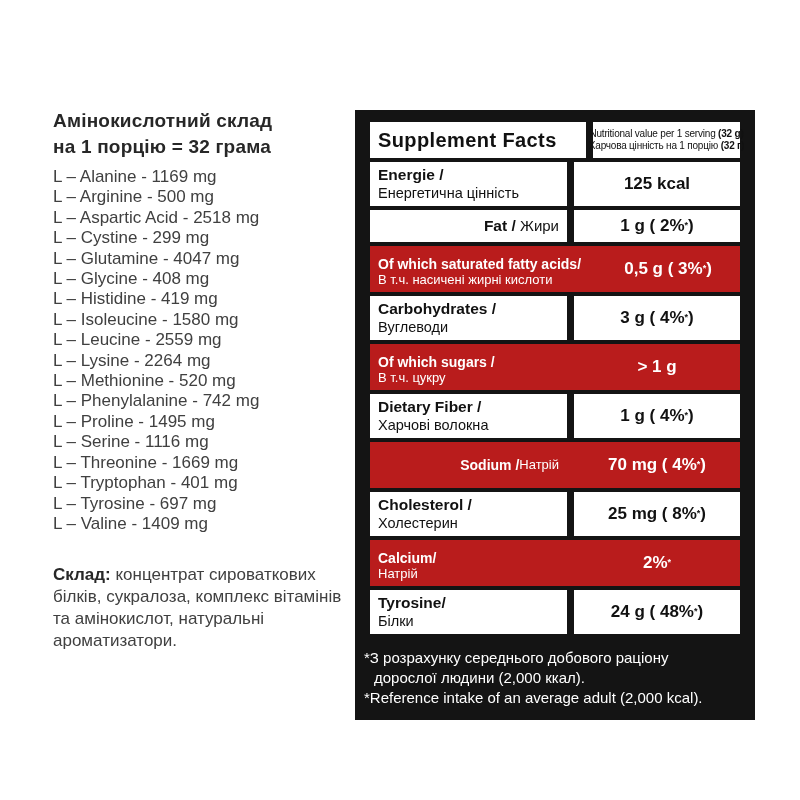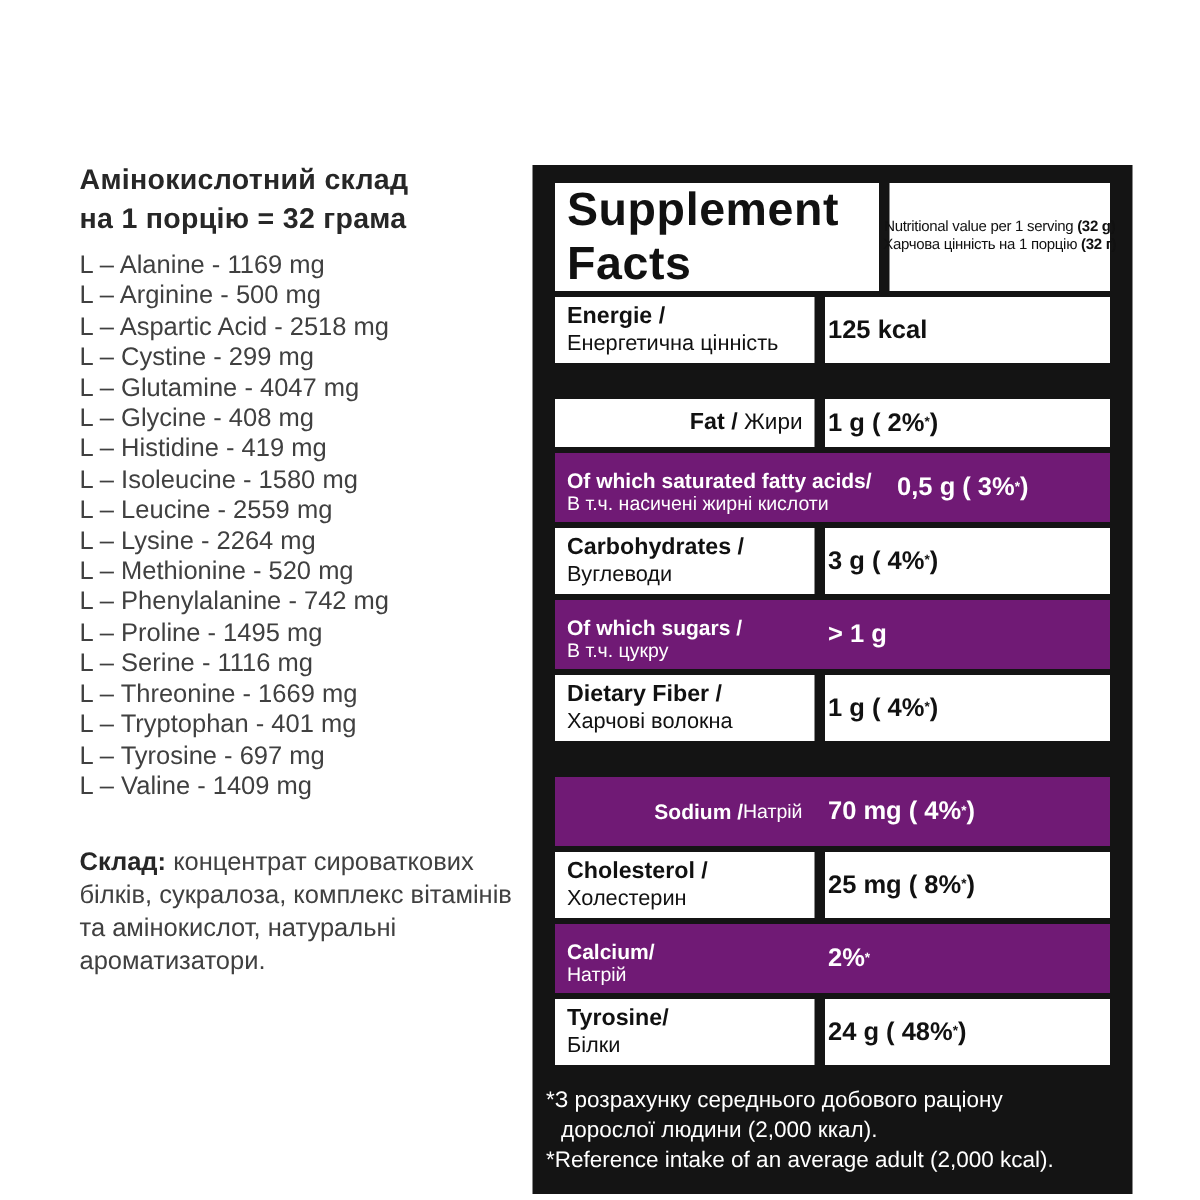--- a/index.html
+++ b/index.html
@@ -47,21 +47,21 @@
     width: 400px;
     background: #141414;
     padding: 12px 15px 8px 15px;
   }
   .header-row { display: flex; gap: 7px; margin-bottom: 4px; min-height: 36px; }
   .cell { background: #ffffff; }
   .title-cell {
     flex: 1;
     display: flex; align-items: center;
     padding: 0 8px;
-    font-size: 31px; font-weight: bold;
+    font-size: 20px; font-weight: bold;
     letter-spacing: 0.4px;
     color: #111111;
   }
   .serving-cell {
     width: 147px;
     display: flex; flex-direction: column; justify-content: center; align-items: center;
     text-align: center;
     font-size: 10px; line-height: 12.5px;
     letter-spacing: -0.2px;
     color: #111111;
@@ -70,32 +70,32 @@
   }
   .rows { display: flex; flex-direction: column; gap: 4px; }
   .row { display: flex; gap: 7px; min-height: 42px; }
   .row .label {
     flex: 1;
     display: flex; flex-direction: column; justify-content: flex-end;
     padding: 4px 8px;
     color: #111111;
   }
   .row .value {
-    width: 190px;
-    display: flex; align-items: center; justify-content: flex-start;
+    width: 166px;
+    display: flex; align-items: center; justify-content: center;
     font-size: 17px; font-weight: bold;
     color: #111111;
     padding: 2px;
   }
   .row .en { font-size: 15.5px; font-weight: bold; line-height: 1.2; white-space: pre; }
   .row .ua { font-size: 14.5px; line-height: 1.2; white-space: pre; }
-  .row.inline { min-height: 32px; margin-top: 20px; }
+  .row.inline { min-height: 32px; }
   .row.inline .label { flex-direction: row; align-items: center; }
   .row.inline .ua { font-size: 15px; }
-  .row.dark { background: #701a75; min-height: 46px; }
+  .row.dark { background: #b91c1c; min-height: 46px; }
   .row.dark .label, .row.dark .value { background: transparent; color: #ffffff; }
   .row.dark .en { font-size: 14px; white-space: nowrap; }
   .row.dark .ua { font-size: 13px; }
   sup { font-size: 9px; line-height: 1; vertical-align: super; }
   .footnote {
     margin-top: 14px;
     margin-left: -6px;
     padding-bottom: 4px;
     color: #ffffff;
     font-size: 15px;

